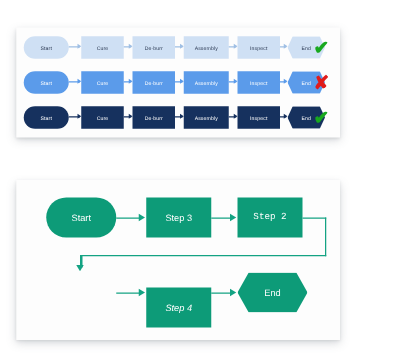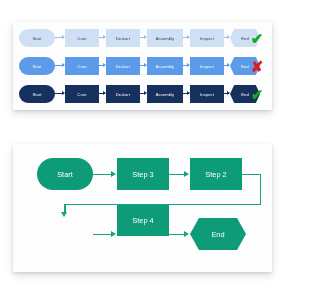--- a/index.html
+++ b/index.html
@@ -70,23 +70,23 @@
 
   
   #flow{position:absolute;left:0;top:0;width:259px;height:128px;}
   .fnode{
     position:absolute;background:#0d9b78;color:#ffffff;
     display:flex;align-items:center;justify-content:center;
     font-size:7.4px;white-space:nowrap;
   }
   #f-start{left:24px;top:14px;width:56px;height:32px;border-radius:16px;}
   #f-s1{left:104px;top:14px;width:52px;height:32px;}
-  #f-s2{left:177px;top:14px;width:52px;height:32px;}
+  #f-s2{left:177px;top:14px;width:52px;height:32px;font-family:Liberation Mono, monospace;}
   #f-s3{left:24px;top:74px;width:56px;height:32px;}
-  #f-s4{left:104px;top:60px;width:52px;height:32px;}
+  #f-s4{left:104px;top:86px;width:52px;height:32px;font-style:italic;}
   #f-end{left:177px;top:74px;width:56px;height:32px;
     clip-path:polygon(16% 0,84% 0,100% 50%,84% 100%,16% 100%,0 50%);}
 
   .fline{position:absolute;background:#14a383;}
   .fh{height:1.5px;}
   .fv{width:1.5px;}
   .fhead{
     position:absolute;width:0;height:0;
     border-left:5px solid #14a383;
     border-top:3.4px solid transparent;border-bottom:3.4px solid transparent;

